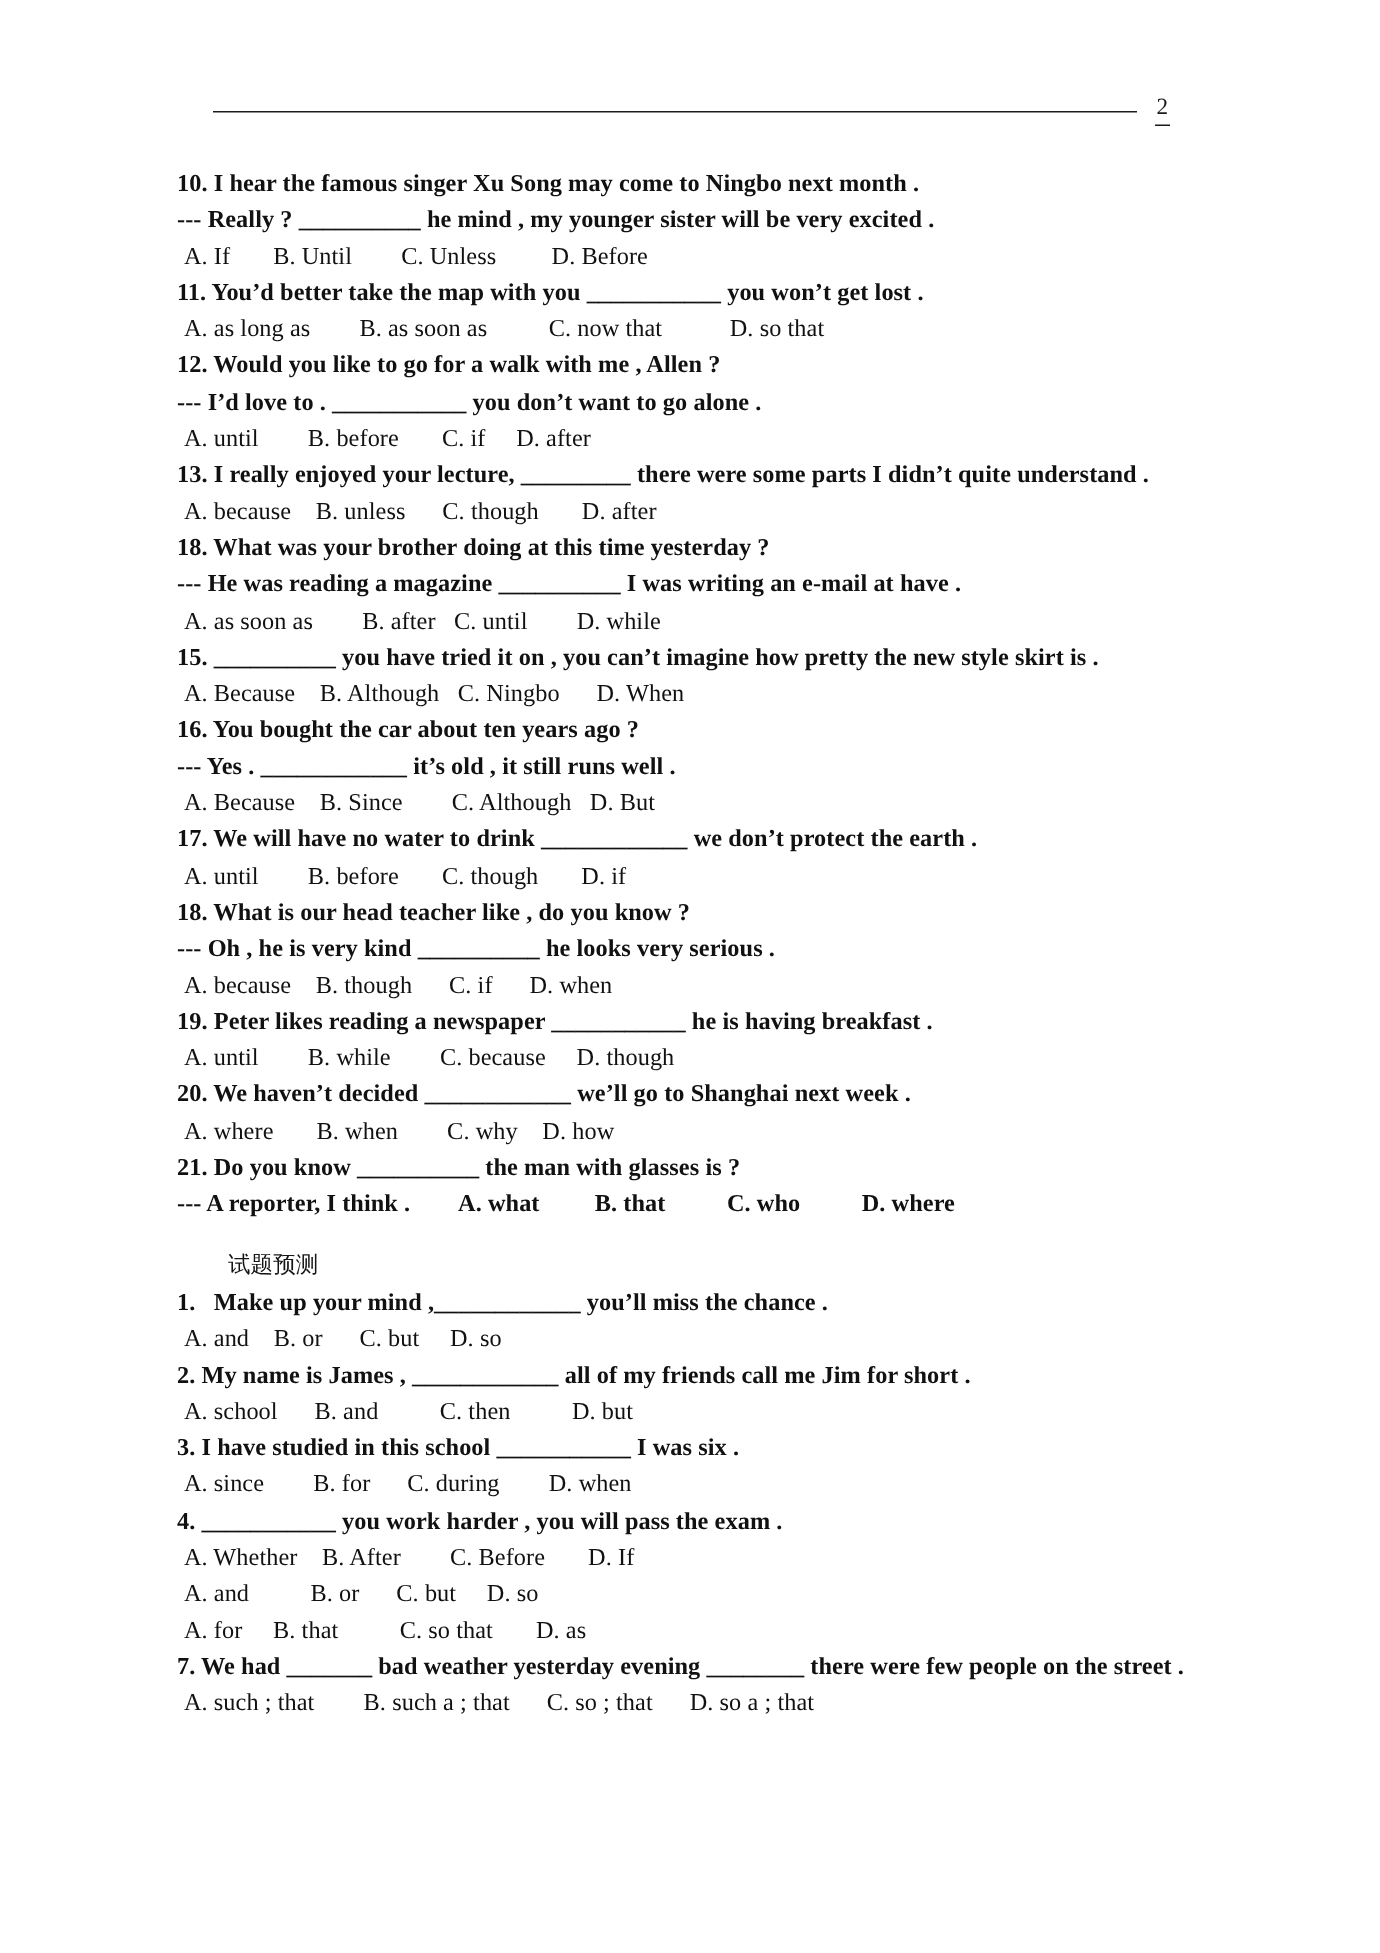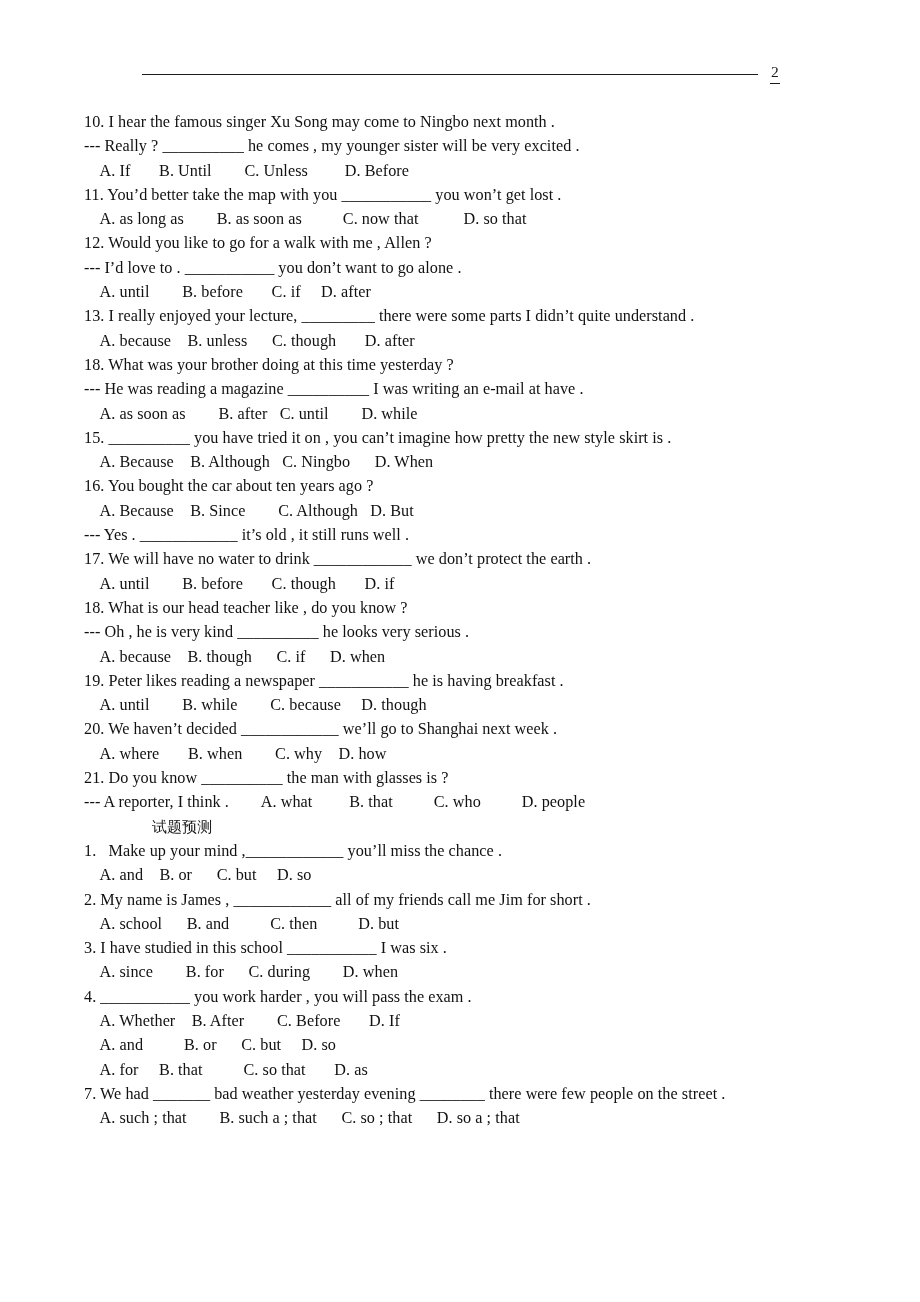--- a/index.html
+++ b/index.html
@@ -64,71 +64,72 @@
     position: relative;
     height: 24.3px;
     line-height: 24.3px;
     font-size: 16.2px;
     color: #111111;
     white-space: pre;
     letter-spacing: 0.05px;
   }
 
   
-  .line.q     { padding-left: 84px; }
+  .line.q     { padding-left: 118px; font-weight: bold; }
   
-  .line.opt   { padding-left: 80px; }
+  .line.opt   { padding-left: 103px; }
   
   .line.heading {
     padding-left: 152px;
     font-family: Liberation Serif, serif;
     font-size: 15px;
     color: #151515;
+    margin-top: 17px;
   }
 </style>
 </head>
 <body>
 
 <div id="page">
 
   <div class="header">
     <div class="header-rule"></div>
     <div class="page-number">2</div>
   </div>
 
   <div class="content" id="content">
       <div class="line q">10. I hear the famous singer Xu Song may come to Ningbo next month .</div>
-      <div class="line q">--- Really ? __________ he comes , my younger sister will be very excited .</div>
+      <div class="line q">--- Really ? __________ he mind , my younger sister will be very excited .</div>
       <div class="line opt">     A. If       B. Until        C. Unless         D. Before</div>
       <div class="line q">11. You’d better take the map with you ___________ you won’t get lost .</div>
       <div class="line opt">     A. as long as        B. as soon as          C. now that           D. so that</div>
       <div class="line q">12. Would you like to go for a walk with me , Allen ?</div>
       <div class="line q">--- I’d love to . ___________ you don’t want to go alone .</div>
       <div class="line opt">     A. until        B. before       C. if     D. after</div>
       <div class="line q">13. I really enjoyed your lecture, _________ there were some parts I didn’t quite understand .</div>
       <div class="line opt">     A. because    B. unless      C. though       D. after</div>
       <div class="line q">18. What was your brother doing at this time yesterday ?</div>
       <div class="line q">--- He was reading a magazine __________ I was writing an e-mail at have .</div>
       <div class="line opt">     A. as soon as        B. after   C. until        D. while</div>
       <div class="line q">15. __________ you have tried it on , you can’t imagine how pretty the new style skirt is .</div>
       <div class="line opt">     A. Because    B. Although   C. Ningbo      D. When</div>
       <div class="line q">16. You bought the car about ten years ago ?</div>
+      <div class="line q">--- Yes . ____________ it’s old , it still runs well .</div>
       <div class="line opt">     A. Because    B. Since        C. Although   D. But</div>
-      <div class="line q">--- Yes . ____________ it’s old , it still runs well .</div>
       <div class="line q">17. We will have no water to drink ____________ we don’t protect the earth .</div>
       <div class="line opt">     A. until        B. before       C. though       D. if</div>
       <div class="line q">18. What is our head teacher like , do you know ?</div>
       <div class="line q">--- Oh , he is very kind __________ he looks very serious .</div>
       <div class="line opt">     A. because    B. though      C. if      D. when</div>
       <div class="line q">19. Peter likes reading a newspaper ___________ he is having breakfast .</div>
       <div class="line opt">     A. until        B. while        C. because     D. though</div>
       <div class="line q">20. We haven’t decided ____________ we’ll go to Shanghai next week .</div>
       <div class="line opt">     A. where       B. when        C. why    D. how</div>
       <div class="line q">21. Do you know __________ the man with glasses is ?</div>
-      <div class="line q">--- A reporter, I think .        A. what         B. that          C. who          D. people</div>
+      <div class="line q">--- A reporter, I think .        A. what         B. that          C. who          D. where</div>
       <div class="line heading">试题预测</div>
       <div class="line q">1.   Make up your mind ,____________ you’ll miss the chance .</div>
       <div class="line opt">     A. and    B. or      C. but     D. so</div>
       <div class="line q">2. My name is James , ____________ all of my friends call me Jim for short .</div>
       <div class="line opt">     A. school      B. and          C. then          D. but</div>
       <div class="line q">3. I have studied in this school ___________ I was six .</div>
       <div class="line opt">     A. since        B. for      C. during        D. when</div>
       <div class="line q">4. ___________ you work harder , you will pass the exam .</div>
       <div class="line opt">     A. Whether    B. After        C. Before       D. If</div>
       <div class="line opt">     A. and          B. or      C. but     D. so</div>

